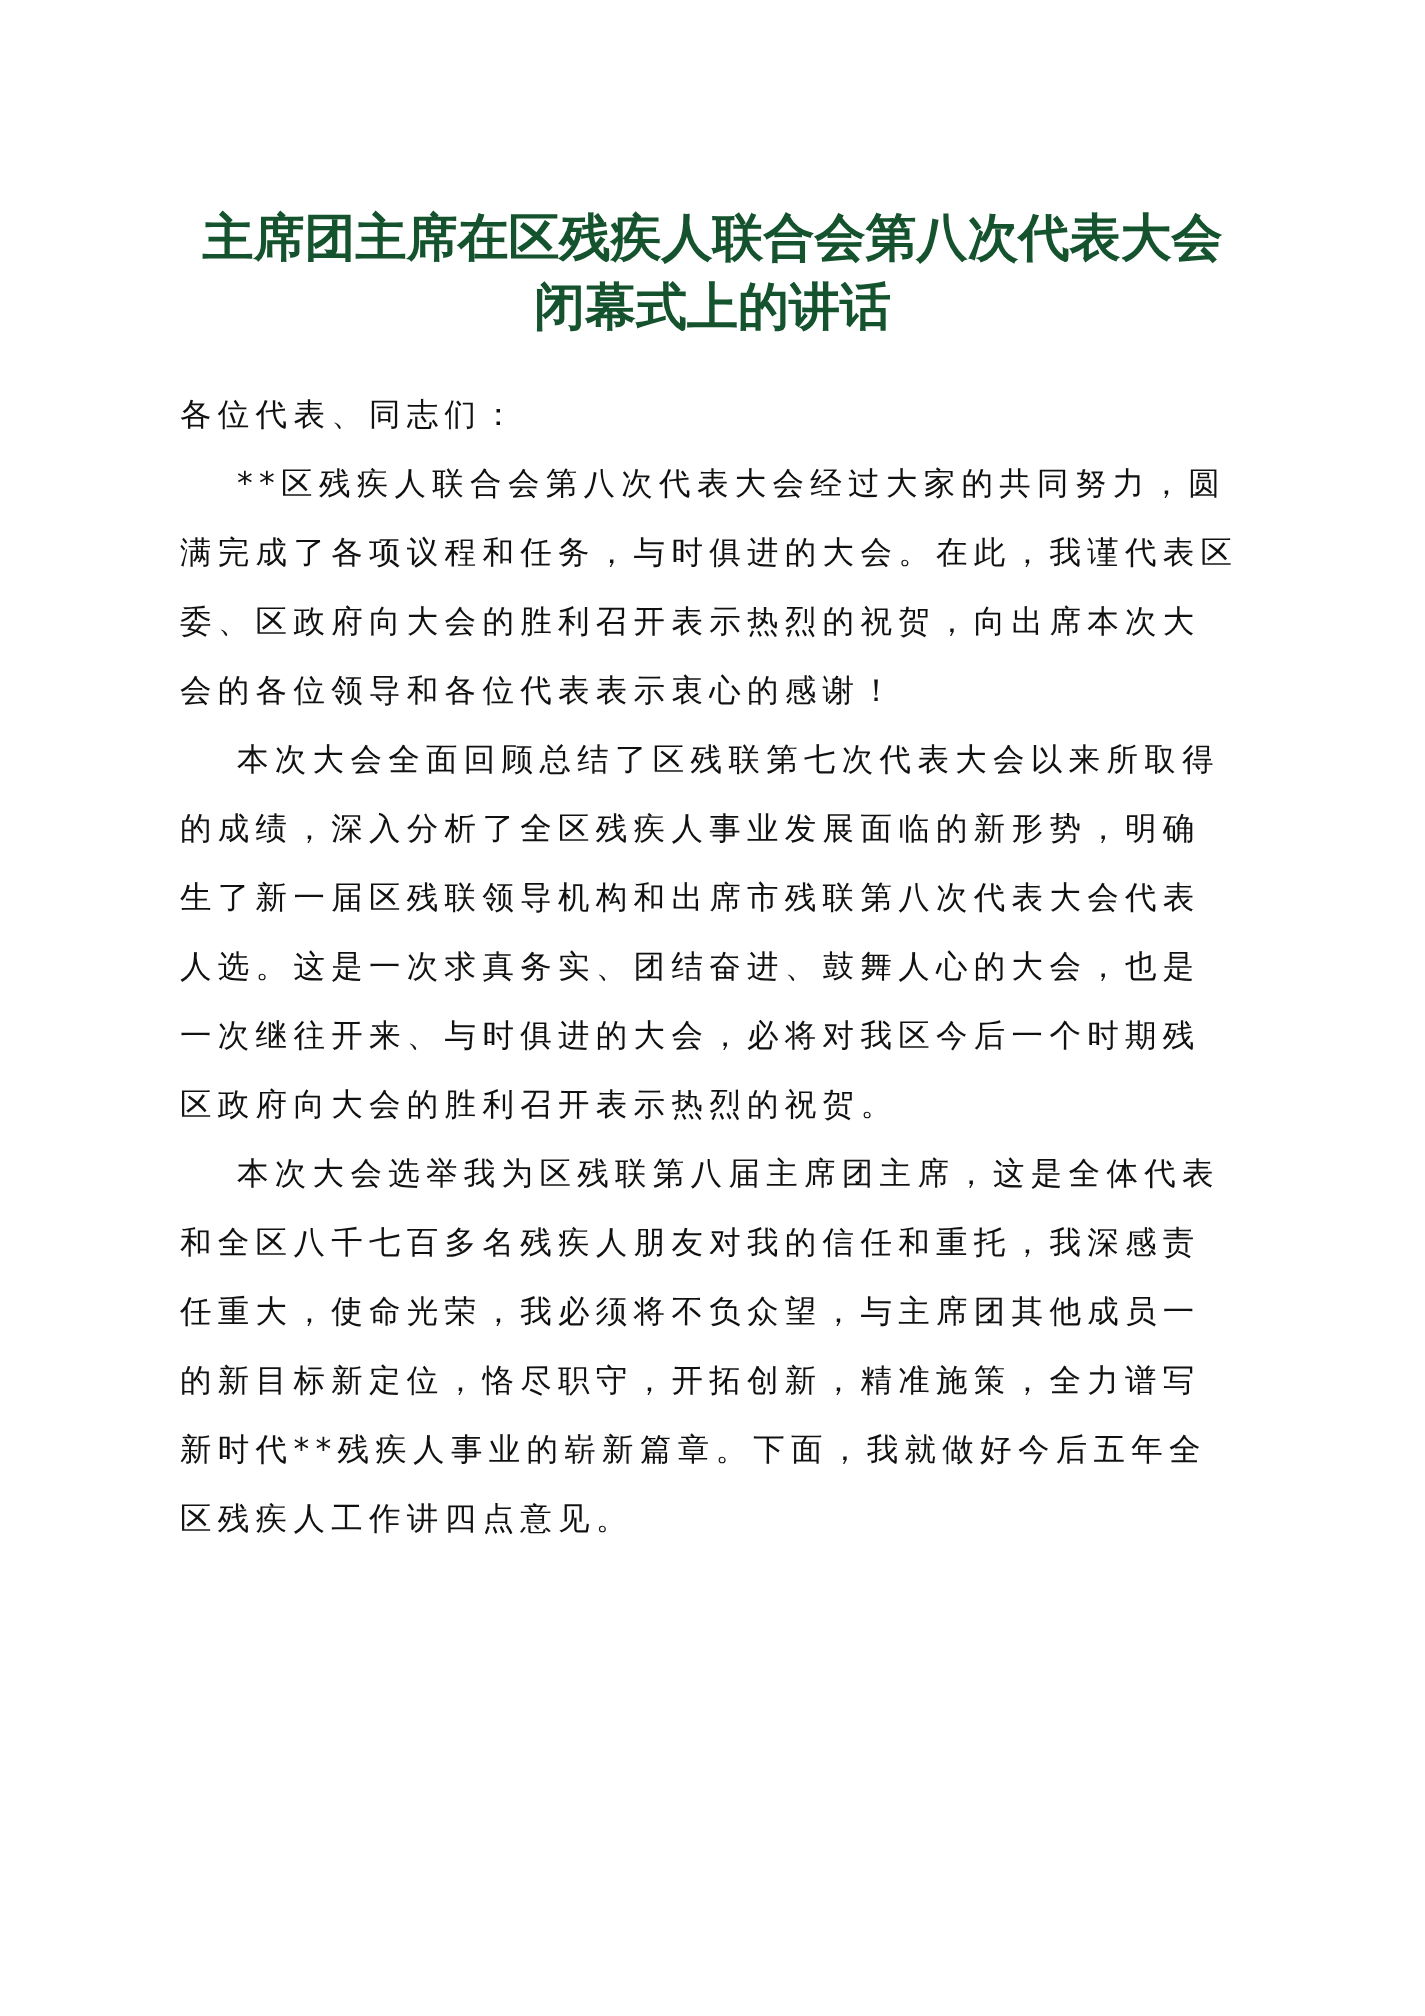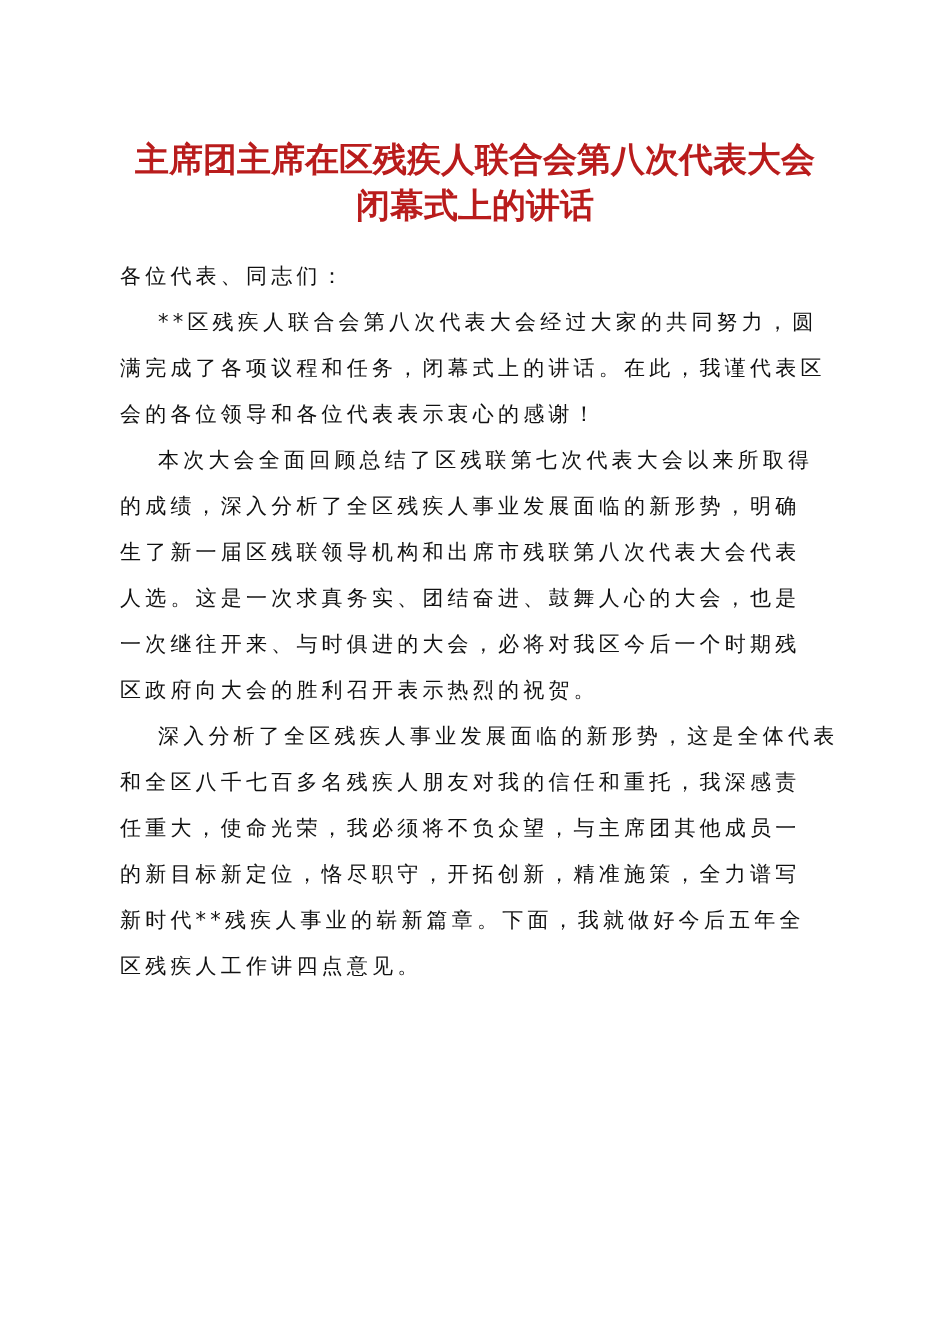--- a/index.html
+++ b/index.html
@@ -2,21 +2,21 @@
 <html><head>
   <meta charset="utf-8">
   <style>
     html, body { margin: 0; padding: 0; background: #ffffff; }
     body { width: 950px; height: 1344px; position: relative; overflow: hidden; }
     .page { position: absolute; left: 0; top: 0; width: 950px; height: 1344px; background: #fff; }
     .title {
       position: absolute; left: 100px; width: 750px; top: 136px;
       text-align: center;
       font-family: "DejaVu Serif", "Liberation Serif", serif;
-      font-weight: bold; font-size: 34px; line-height: 46px; color: #b91c1c;
+      font-weight: bold; font-size: 34px; line-height: 46px; color: #14532d;
       letter-spacing: 0px;
     }
     .title div { white-space: nowrap; }
     .body {
       position: absolute; left: 120px; top: 253px; width: 702px;
       font-family: "DejaVu Sans", "Liberation Sans", sans-serif;
       font-size: 21px; line-height: 46px; color: #111;
       letter-spacing: 4.2px;
     }
     .line { white-space: nowrap; height: 46px; }
@@ -29,35 +29,36 @@
   <div class="title">
     <div>主席团主席在区残疾人联合会第八次代表大会</div>
     <div>闭幕式上的讲话</div>
   </div>
 
   <div class="body">
     <div class="line">各位代表、同志们：</div>
 
     <div>
       <div class="line indent">**区残疾人联合会第八次代表大会经过大家的共同努力，圆</div>
-      <div class="line">满完成了各项议程和任务，闭幕式上的讲话。在此，我谨代表区</div>
+      <div class="line">满完成了各项议程和任务，与时俱进的大会。在此，我谨代表区</div>
+      <div class="line">委、区政府向大会的胜利召开表示热烈的祝贺，向出席本次大</div>
       <div class="line">会的各位领导和各位代表表示衷心的感谢！</div>
     </div>
 
     <div>
       <div class="line indent">本次大会全面回顾总结了区残联第七次代表大会以来所取得</div>
       <div class="line">的成绩，深入分析了全区残疾人事业发展面临的新形势，明确</div>
       <div class="line">生了新一届区残联领导机构和出席市残联第八次代表大会代表</div>
       <div class="line">人选。这是一次求真务实、团结奋进、鼓舞人心的大会，也是</div>
       <div class="line">一次继往开来、与时俱进的大会，必将对我区今后一个时期残</div>
       <div class="line">区政府向大会的胜利召开表示热烈的祝贺。</div>
     </div>
 
     <div>
-      <div class="line indent">深入分析了全区残疾人事业发展面临的新形势，这是全体代表</div>
+      <div class="line indent">本次大会选举我为区残联第八届主席团主席，这是全体代表</div>
       <div class="line">和全区八千七百多名残疾人朋友对我的信任和重托，我深感责</div>
       <div class="line">任重大，使命光荣，我必须将不负众望，与主席团其他成员一</div>
       <div class="line">的新目标新定位，恪尽职守，开拓创新，精准施策，全力谱写</div>
       <div class="line">新时代**残疾人事业的崭新篇章。下面，我就做好今后五年全</div>
       <div class="line">区残疾人工作讲四点意见。</div>
     </div>
   </div>
 </div>
 
 </body></html>

